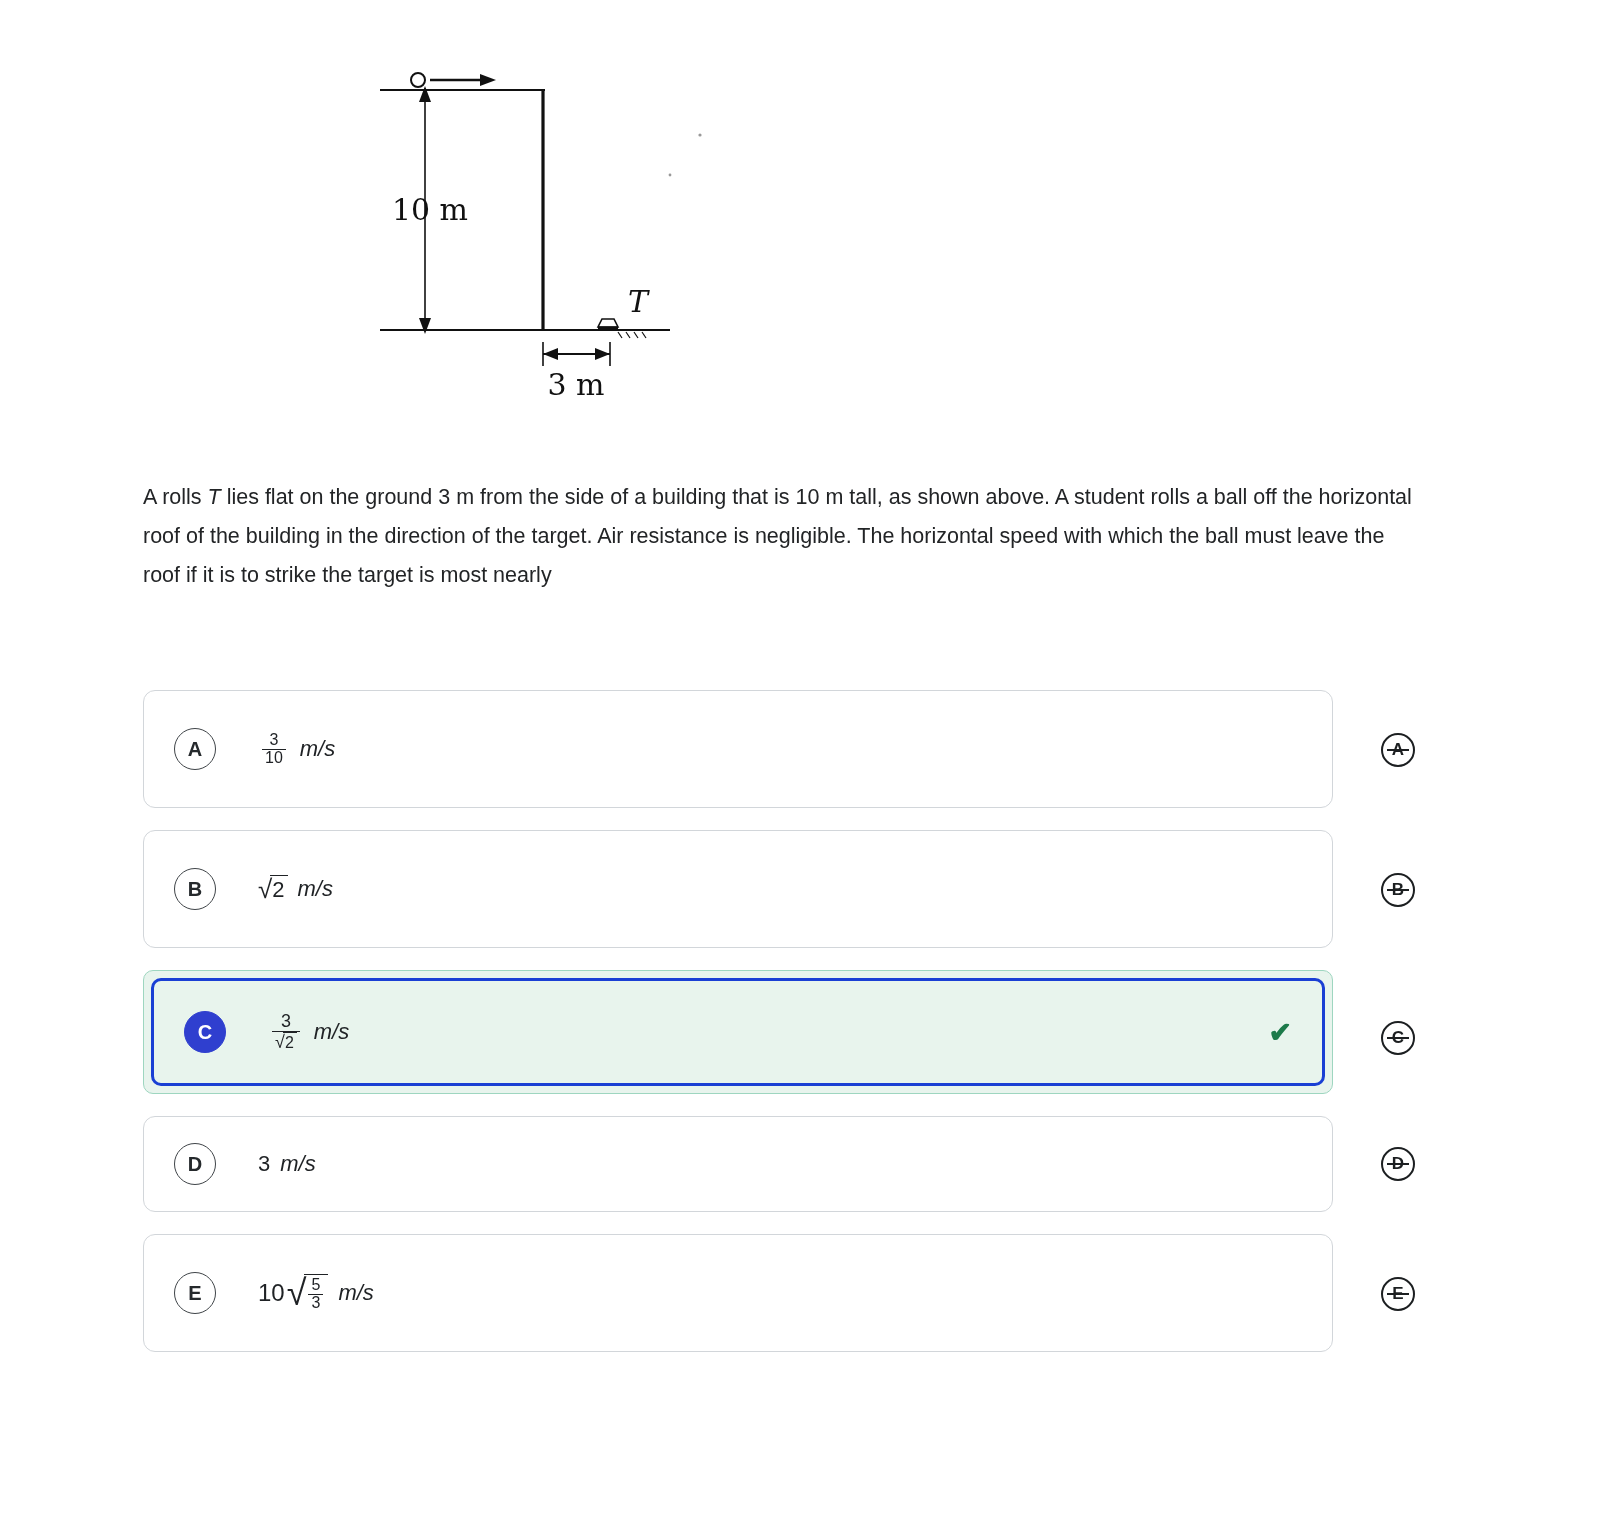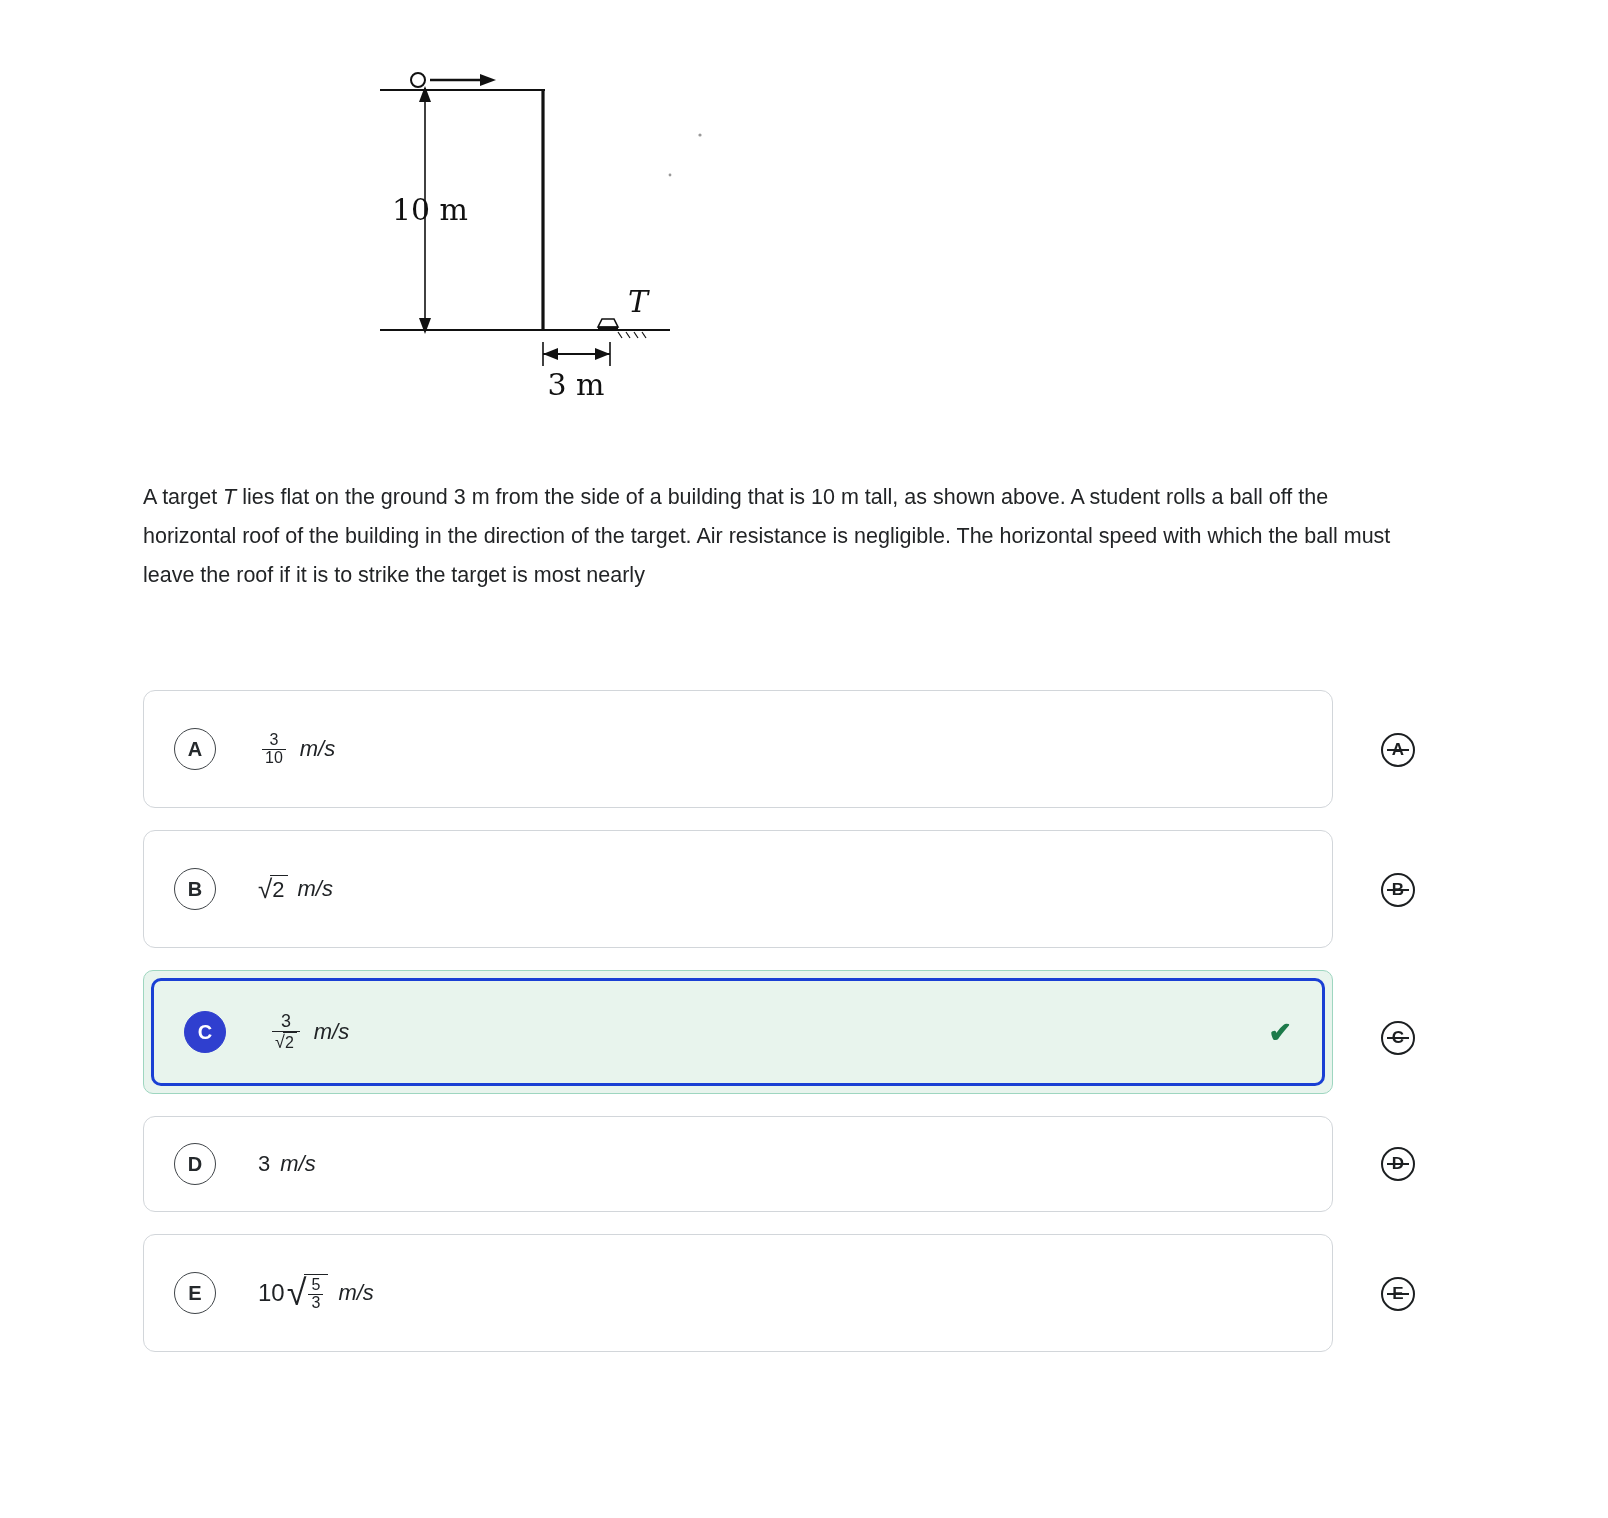--- a/index.html
+++ b/index.html
@@ -207,21 +207,21 @@
       <polygon points="173,314 188,308 188,320" fill="#111"></polygon>
       <polygon points="240,314 225,308 225,320" fill="#111"></polygon>
       <text x="206" y="355" font-family="DejaVu Serif, serif" font-size="30" fill="#111" text-anchor="middle">3 m</text>
 
       <circle cx="330" cy="95" r="1.6" fill="#999"></circle>
       <circle cx="300" cy="135" r="1.4" fill="#999"></circle>
     </svg>
   </div>
 
   <div class="stem">
-    <span>A target </span><span class="ital">T</span><span> lies flat on the ground 3 m from the side of a building that is 10 m tall, as shown above. A student rolls a ball off the horizontal roof of the building in the direction of the target. Air resistance is negligible. The horizontal speed with which the ball must leave the roof if it is to strike the target is most nearly</span>
+    <span>A rolls </span><span class="ital">T</span><span> lies flat on the ground 3 m from the side of a building that is 10 m tall, as shown above. A student rolls a ball off the horizontal roof of the building in the direction of the target. Air resistance is negligible. The horizontal speed with which the ball must leave the roof if it is to strike the target is most nearly</span>
   </div>
 
   <div class="choices">
 
     <div class="choice-row">
       <div class="choice-outer">
         <div class="choice-box">
           <div class="bubble">A</div>
           <div class="choice-content">
             <span class="frac">

